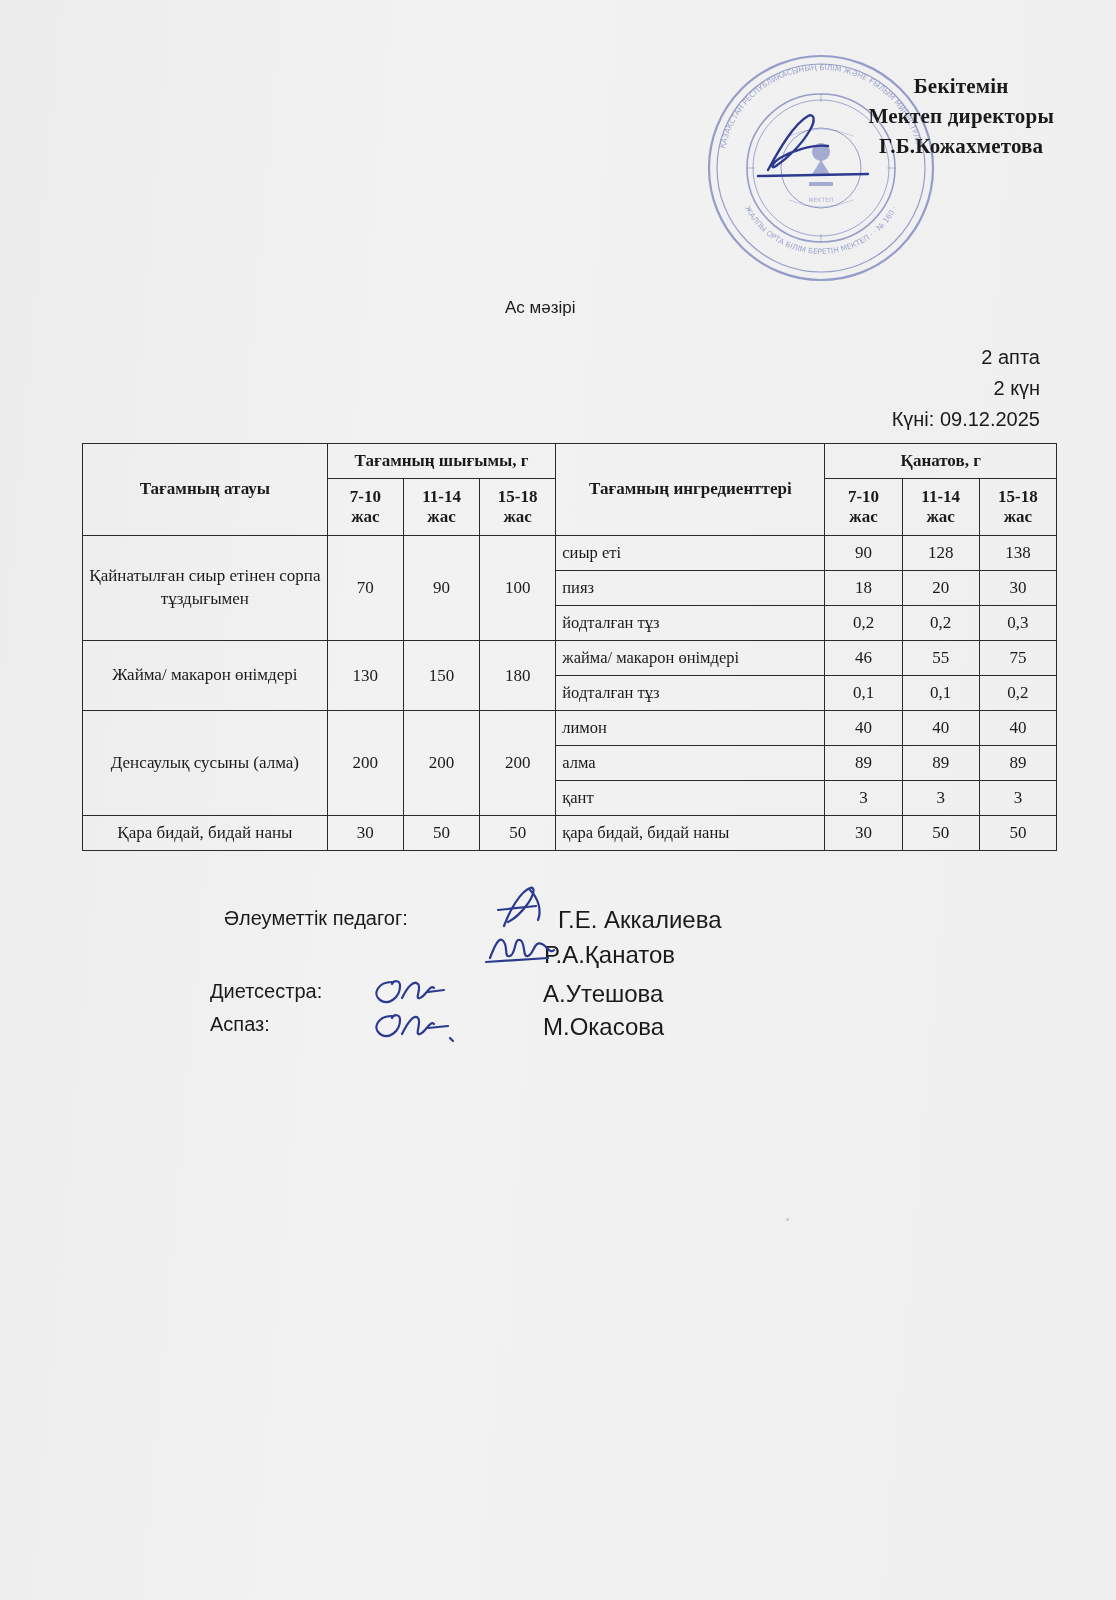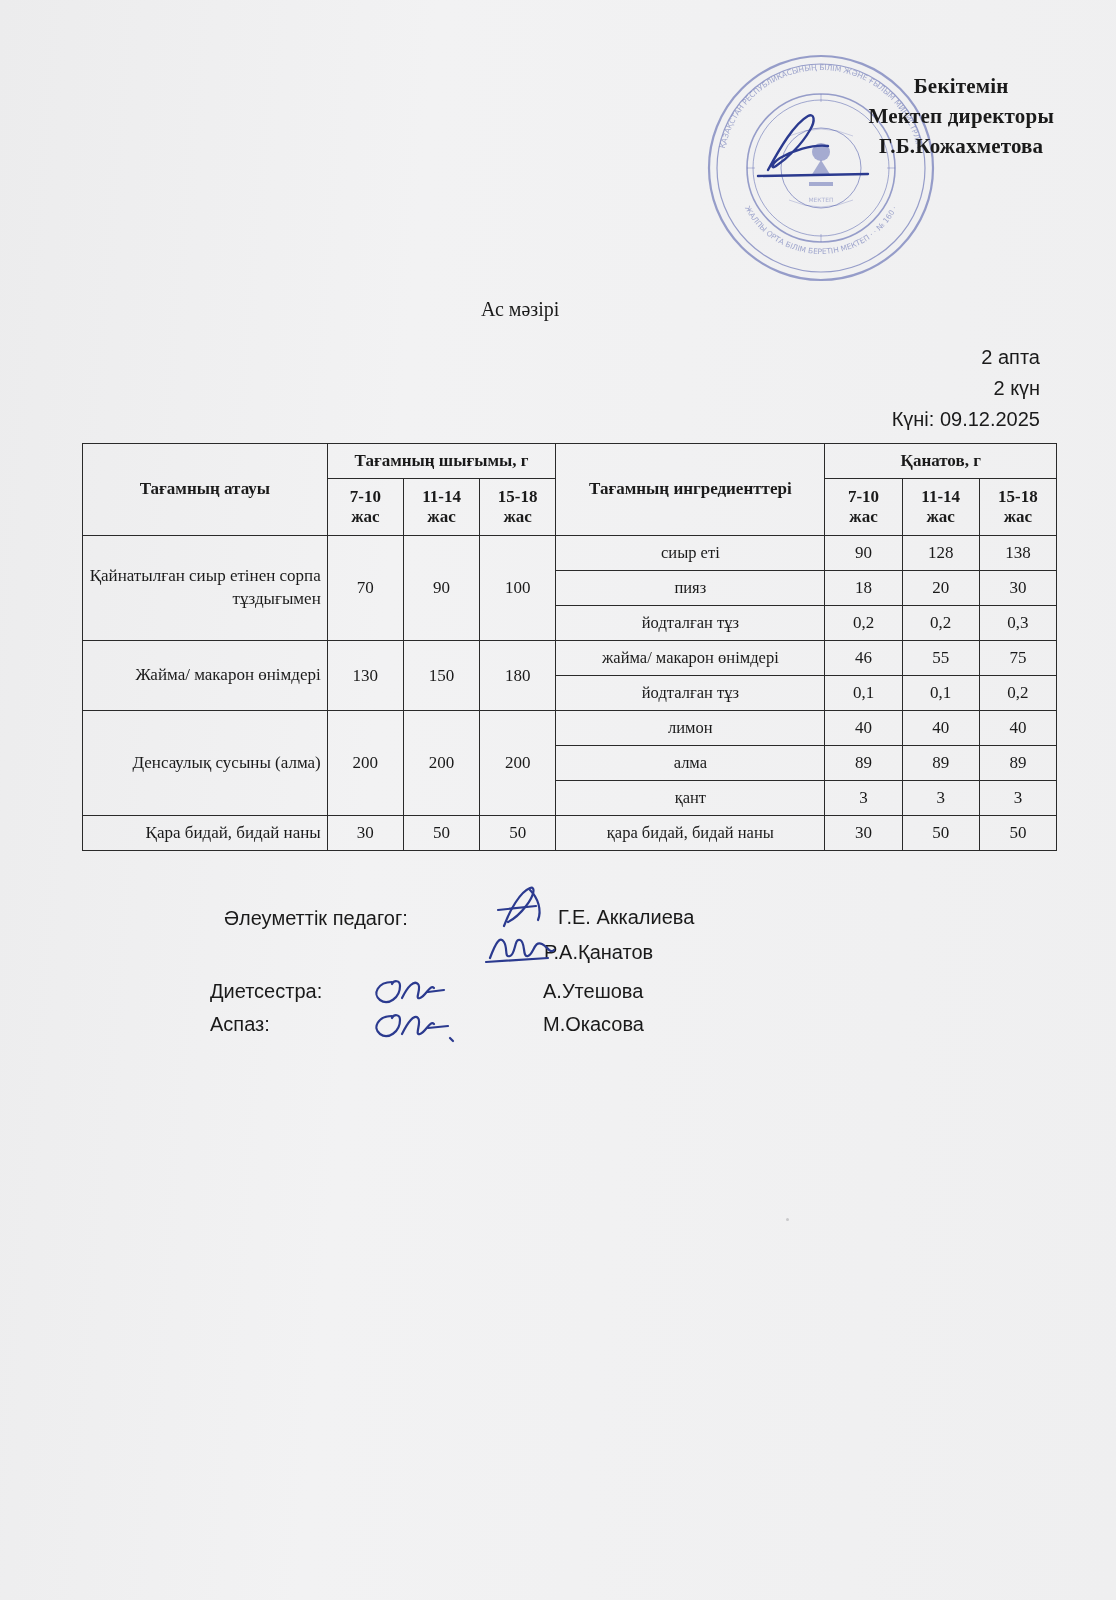--- a/index.html
+++ b/index.html
@@ -47,24 +47,24 @@
     position: absolute;
     left: 750px;
     top: 108px;
     width: 130px;
     height: 70px;
     pointer-events: none;
   }
   
   .doc-title {
     position: absolute;
-    left: 481px;
+    left: 505px;
     top: 298px;
-    font-size: 20px;
-    font-family: Liberation Serif, serif;
+    font-size: 17px;
+    font-family: Liberation Sans, sans-serif;
   }
   
   .meta {
     position: absolute;
     right: 76px;
     top: 342px;
     text-align: right;
     font-size: 20px;
     line-height: 1.55;
     font-family: "Liberation Sans", sans-serif;
@@ -88,52 +88,52 @@
   }
   table.menu th {
     font-weight: bold;
     text-align: center;
     font-size: 17px;
     line-height: 1.2;
   }
   .th-group { height: 30px; }
   .th-sub { height: 52px; }
   .c-name {
-    text-align: right;
+    text-align: center;
     padding-left: 10px;
     width: 228px;
     line-height: 1.35;
   }
   .c-out {
     text-align: center;
     width: 62px;
   }
   .c-ing {
-    text-align: center;
+    text-align: left;
     padding-left: 8px;
     width: 252px;
     font-size: 16.5px;
     height: 30px;
   }
   .c-gross {
     text-align: center;
     width: 63px;
     font-size: 17px;
     height: 30px;
   }
   
   .sig-block { position: absolute; left: 0; top: 0; width: 100%; }
   .sig-label {
     position: absolute;
     font-size: 20px;
     font-family: "Liberation Sans", sans-serif;
   }
   .sig-name {
     position: absolute;
-    font-size: 20px;
+    font-size: 24px;
     font-family: "Liberation Sans", sans-serif;
   }
   .scribble { position: absolute; pointer-events: none; }
   .speck {
     position: absolute;
     width: 3px; height: 3px;
     background: #c9c9cb;
     border-radius: 50%;
   }
 </style>

